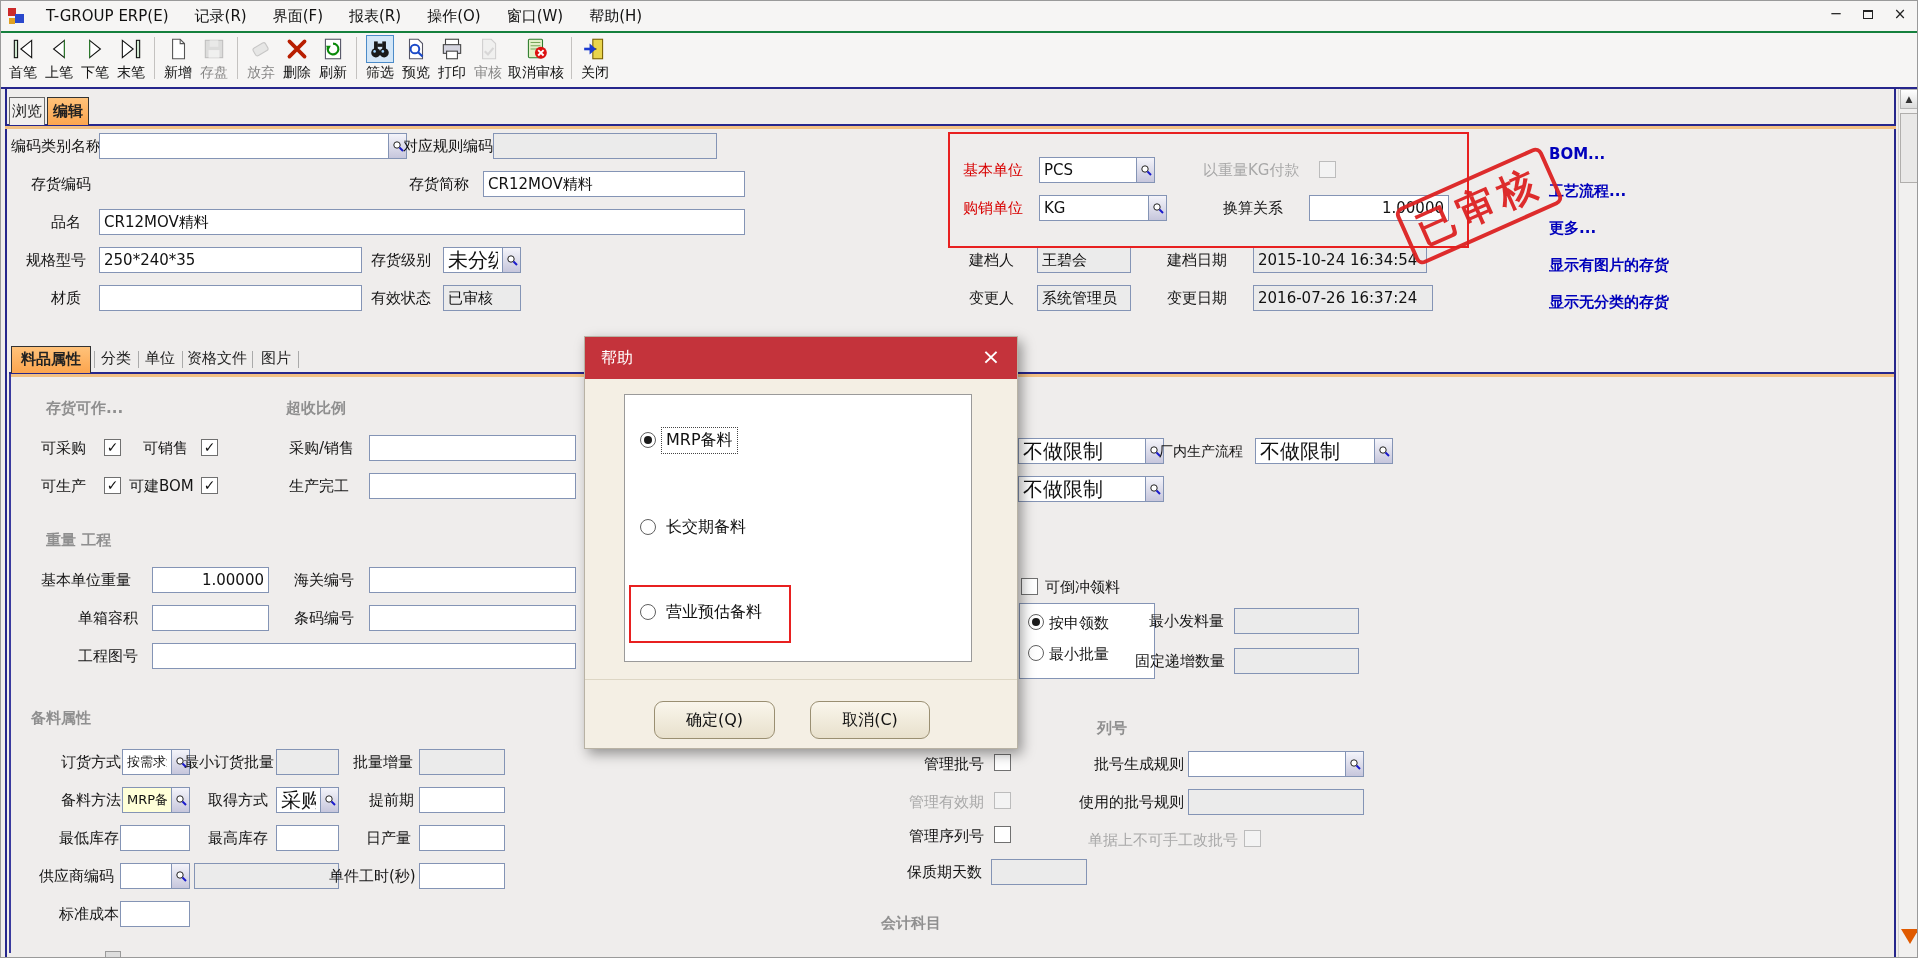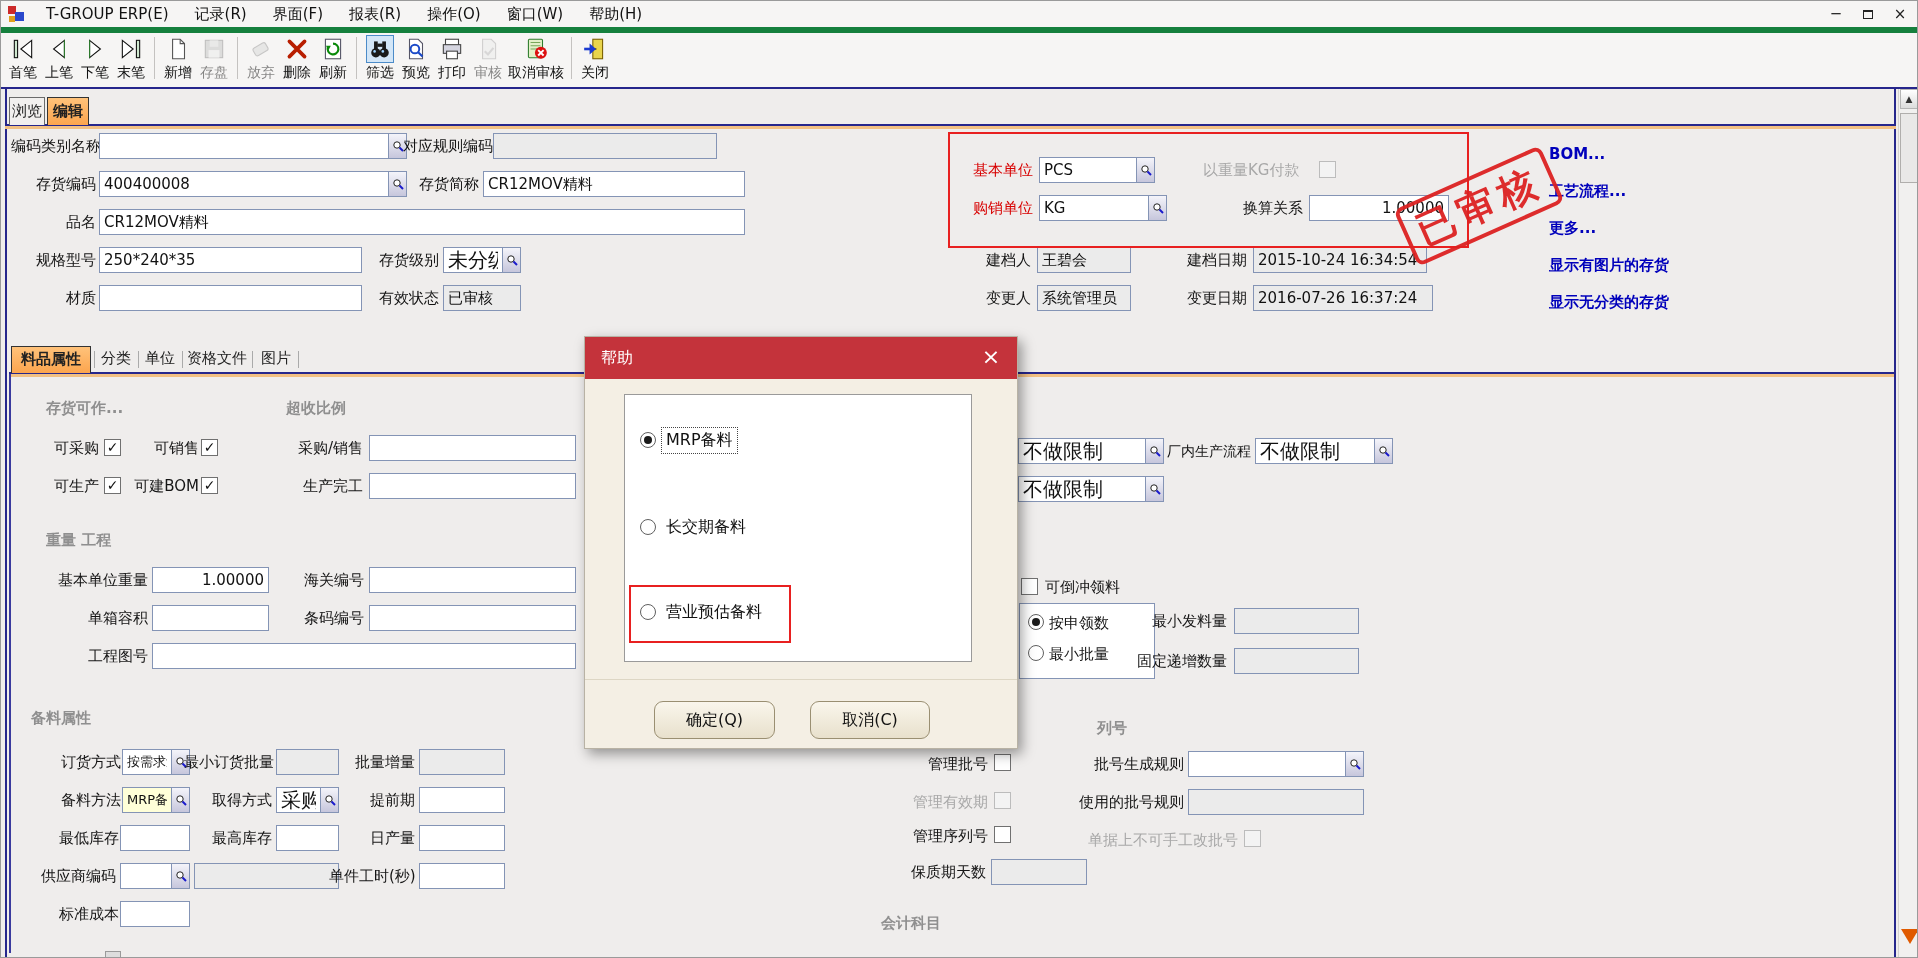--- a/index.html
+++ b/index.html
@@ -1,19 +1,19 @@
 <!DOCTYPE html>
 <html><head>
 <meta charset="utf-8">
 <style>
   html,body{margin:0;padding:0;background:#888;}
   *{box-sizing:border-box;font-family:"DejaVu Sans","Liberation Sans",sans-serif;}
   .screen{position:relative;width:1918px;height:958px;background:#f4f3f1;overflow:hidden;border:1px solid #9a9a9a;}
   
-  .menubar{position:absolute;left:0;top:0;width:1918px;height:32px;background:#f6f5f4;display:flex;align-items:center;border-bottom:6px solid #15803d;}
+  .menubar{position:absolute;left:0;top:0;width:1918px;height:32px;background:#f6f5f4;display:flex;align-items:center;border-bottom:2px solid #15803d;}
   .applogo{width:18px;height:18px;margin:0 8px 0 6px;position:relative;display:inline-block;}
   .applogo i{position:absolute;display:block;}
   .applogo .sq1{left:1px;top:1px;width:8px;height:8px;background:#cc2a2a;}
   .applogo .sq2{left:8px;top:7px;width:9px;height:9px;background:#2a48cc;}
   .applogo .sq3{left:2px;top:11px;width:6px;height:6px;background:#e0a020;}
   .menuitem{padding:0 13px;font-size:15px;color:#111;height:32px;line-height:32px;cursor:default;white-space:nowrap;}
   .wctrls{position:absolute;right:10px;top:3px;display:flex;gap:14px;align-items:center;}
   .wbtn{width:18px;height:20px;text-align:center;font-size:15px;color:#222;line-height:20px;cursor:pointer;}
   .wrest i{display:inline-block;width:10px;height:9px;border:1px solid #222;border-top:2px solid #222;margin-top:5px;}
   .wmin{font-weight:bold;}
@@ -27,21 +27,21 @@
   .tsep{width:1px;height:42px;background:#c4c2c0;margin:2px 5px 0 5px;}
   
   .client{position:absolute;left:0;top:86px;width:1918px;height:872px;background:#efedec;border-top:2px solid #26268c;}
   .vline{position:absolute;background:#26268c;width:2px;}
   .hline-navy{position:absolute;height:2px;background:#26268c;}
   .hline-orange{position:absolute;height:3px;background:#f2c083;}
   
   .tab{position:absolute;height:28px;line-height:26px;text-align:center;font-size:15px;border:1px solid #6b6b6b;border-bottom:none;background:#f1efee;color:#222;cursor:pointer;z-index:3;}
   .tab.active{background:linear-gradient(#ffc27a,#fca54e);font-weight:bold;border-color:#333;}
   
-  .lbl{position:absolute;height:26px;line-height:26px;font-size:15px;color:#141414;text-align:right;white-space:nowrap;z-index:3;}
+  .lbl{position:absolute;height:26px;line-height:26px;font-size:15px;color:#141414;text-align:left;white-space:nowrap;z-index:3;}
   .lbl.red{color:#d80000;}
   .lbl.gray{color:#a8a8a8;}
   .lbl.left{text-align:left;}
   .sec{position:absolute;font-size:15px;font-weight:bold;color:#8f8f8f;white-space:nowrap;z-index:3;}
   .inp{position:absolute;height:26px;background:#fff;border:1px solid #8494b5;display:flex;z-index:3;}
   .inp input{flex:1;border:0;outline:0;background:transparent;font-size:15px;padding:0 4px;min-width:0;color:#111;}
   .inp.f14 input{font-size:20px;}
   .inp.f13 input{font-size:13px;}
   .inp.ro,.inp.dis{background:#ebebeb;}
   .inp.dis input{color:#555;}
@@ -275,29 +275,20 @@
           <path d="M7.5 7.5L11 11" stroke="#1a1acc" stroke-width="2"></path>
         </svg>
       </span>
     </div>
   <span class="lbl" style="left:402px;top:132px;width:86px;">对应规则编码</span>
   <div class="inp ro" style="left:492px;top:132px;width:224px;">
       <input readonly="" value="" style="">
     </div>
 
   <span class="lbl" style="left:30px;top:170px;width:65px;">存货编码</span>
-  <div class="inp" style="left:98px;top:170px;width:308px;">
-      <input value="400400008" style="">
-      <span class="lk">
-        <svg width="12" height="12" viewBox="0 0 12 12">
-          <circle cx="5" cy="5" r="3.2" fill="#fff" stroke="#222"></circle>
-          <path d="M7.5 7.5L11 11" stroke="#1a1acc" stroke-width="2"></path>
-        </svg>
-      </span>
-    </div>
   <span class="lbl" style="left:408px;top:170px;width:70px;">存货简称</span>
   <div class="inp" style="left:482px;top:170px;width:262px;">
       <input value="CR12MOV精料" style="">
     </div>
 
   <span class="lbl" style="left:50px;top:208px;width:45px;">品名</span>
   <div class="inp" style="left:98px;top:208px;width:646px;">
       <input value="CR12MOV精料" style="">
     </div>
 

